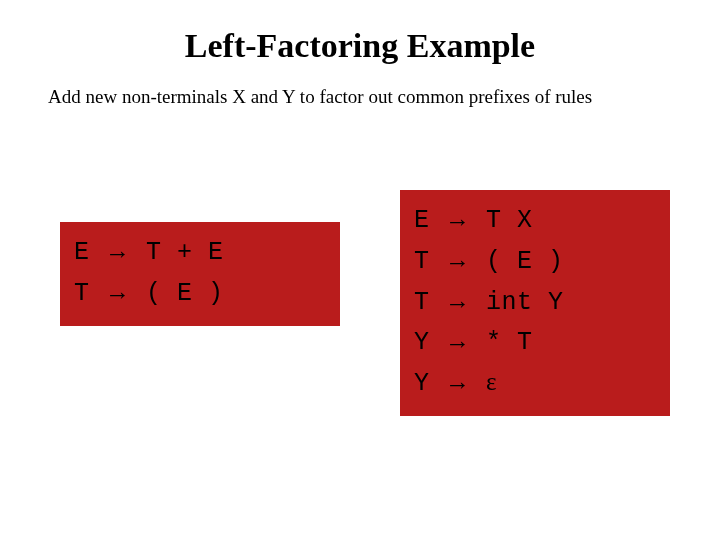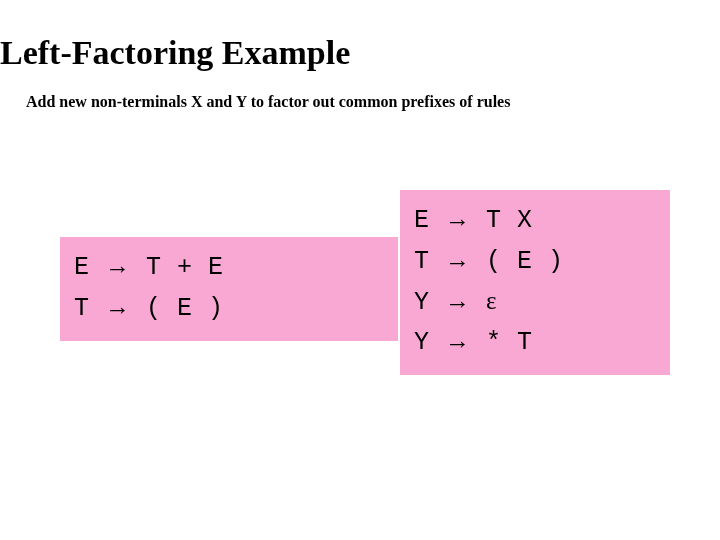--- a/index.html
+++ b/index.html
@@ -13,44 +13,44 @@
   }
   .slide {
     width: 720px;
     height: 540px;
     position: relative;
     box-sizing: border-box;
   }
   .title {
     font-size: 34px;
     font-weight: bold;
-    padding-top: 34px;
+    text-align: center;
+    padding-top: 27px;
   }
   .subtitle {
-    font-size: 16px;
+    font-size: 19px;
     line-height: 1.25;
-    padding: 20px 50px 0 26px;
-    font-weight: bold;
+    padding: 20px 50px 0 48px;
   }
   .content {
     position: absolute;
     top: 190px;
     left: 0;
     width: 720px;
   }
   .grammar-box {
-    background: #f9a8d4;
+    background: #b91c1c;
     padding: 10px 14px 12px 14px;
     box-sizing: border-box;
   }
   .left-box {
     position: absolute;
     left: 60px;
-    top: 47px;
-    width: 338px;
+    top: 32px;
+    width: 280px;
   }
   .right-box {
     position: absolute;
     left: 400px;
     top: 0px;
     width: 270px;
   }
   .rule {
     font-family: "Courier New", Courier, monospace;
     font-size: 25px;
@@ -77,18 +77,19 @@
   <div class="content">
 
     <div class="grammar-box left-box">
       <div class="rule"><span>E</span> <span class="arrow">→</span> <span>T + E</span></div>
       <div class="rule"><span>T</span> <span class="arrow">→</span> <span>( E )</span></div>
     </div>
 
     <div class="grammar-box right-box">
       <div class="rule"><span>E</span> <span class="arrow">→</span> <span>T X</span></div>
       <div class="rule"><span>T</span> <span class="arrow">→</span> <span>( E )</span></div>
+      <div class="rule"><span>T</span> <span class="arrow">→</span> <span>int Y</span></div>
+      <div class="rule"><span>Y</span> <span class="arrow">→</span> <span>* T</span></div>
       <div class="rule"><span>Y</span> <span class="arrow">→</span> <span class="eps">ε</span></div>
-      <div class="rule"><span>Y</span> <span class="arrow">→</span> <span>* T</span></div>
     </div>
 
   </div>
 </div>
 
 </body></html>

